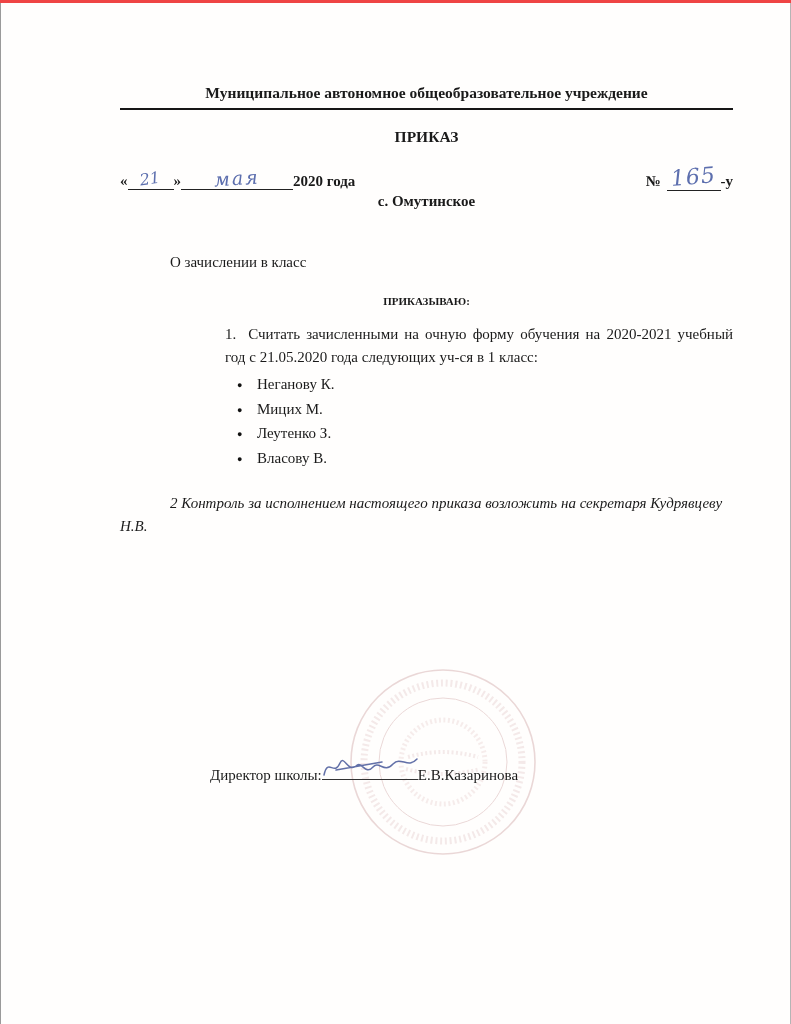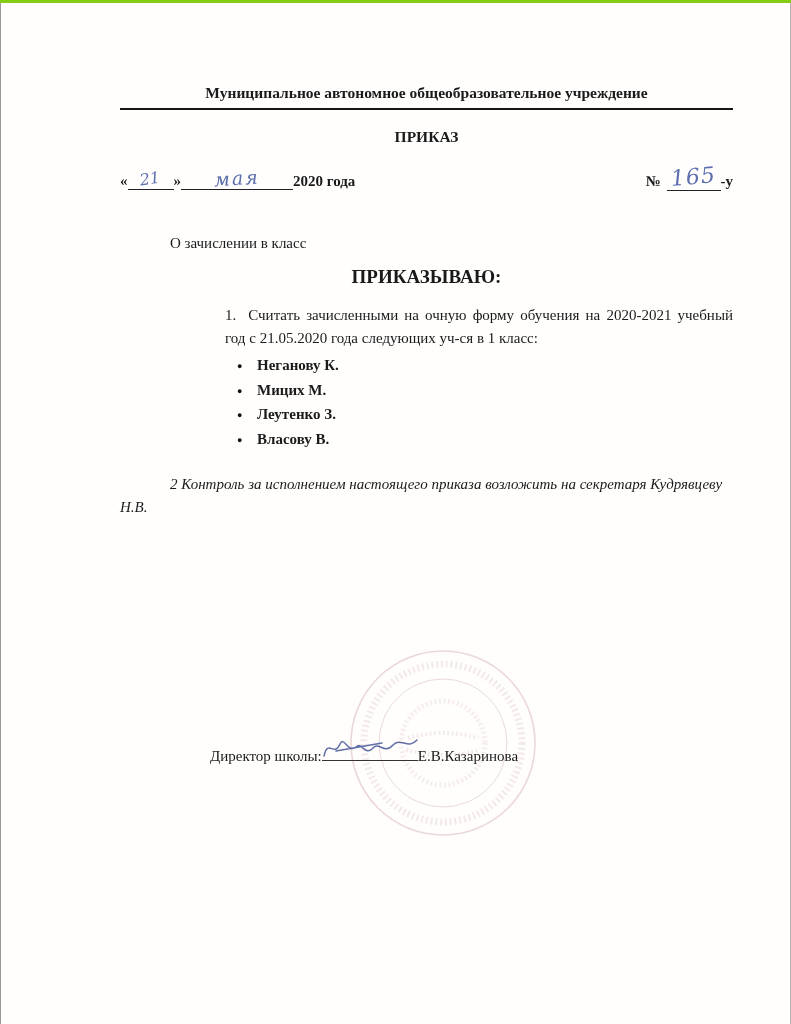--- a/index.html
+++ b/index.html
@@ -3,21 +3,21 @@
 <meta charset="utf-8">
 <style>
   html,body { margin:0; padding:0; background:#ffffff; }
   .page {
     position:relative;
     width:791px; height:1024px;
     background:#fffefd;
     font-family:"Liberation Serif", serif;
     font-size:15px; color:#1a1a1a;
     overflow:hidden;
-    border-top:3px solid #84cc16;
+    border-top:3px solid #ef4444;
     box-sizing:border-box;
   }
   .page::before {
     content:""; position:absolute; left:0; top:0; bottom:0; width:1px; background:#9a9a9a;
   }
   .page::after {
     content:""; position:absolute; right:0; top:0; bottom:0; width:1px; background:#b5b5b5;
   }
   .content { margin:0 58px 0 120px; position:relative; }
 
@@ -36,26 +36,26 @@
   .hand-month { font-size:19px; display:inline-block; transform:rotate(-4deg) translateY(-1px); letter-spacing:2px; }
   .hand-num { font-size:22px; display:inline-block; transform:rotate(-5deg) translateY(-2px); letter-spacing:1px; }
   .num-part { margin-right:6px; }
 
   .place-line { text-align:center; font-weight:bold; margin-top:2px; }
 
   .subject { margin-top:44px; text-indent:50px; }
 
   .preamble { margin-top:32px; text-indent:50px; text-align:justify; line-height:1.45; }
 
-  .resolution { margin-top:14px; text-align:center; font-weight:bold; font-size:19px; }
+  .resolution { margin-top:24px; text-align:center; font-weight:bold; font-size:11px; }
 
   .item1 { margin:16px 0 0 105px; text-align:justify; line-height:1.5; }
   .item1 .num { margin-right:12px; }
 
-  .students { list-style:none; margin:4px 0 4px 117px; padding:0;font-weight:bold; }
+  .students { list-style:none; margin:4px 0 4px 117px; padding:0; }
   .students li { position:relative; padding-left:20px; line-height:24.5px; }
   .students li::before { content:"●"; position:absolute; left:0; top:1px; font-size:9px; color:#111; }
 
   .item2 { margin-top:22px; text-indent:50px; line-height:1.5;font-style:italic; }
 
   .sign-section { position:relative; margin-top:190px; height:120px; }
   .stamp { position:absolute; left:226px; top:-62px; z-index:0; }
   .sign-row { position:relative; z-index:2; margin-left:90px; padding-top:38px; }
   .sign-blank { position:relative; display:inline-block; width:96px; border-bottom:1.3px solid #333; height:14px; vertical-align:baseline; }
   .sign-scribble { position:absolute; left:-4px; top:-16px; }
@@ -75,20 +75,21 @@
 
     <div class="date-row">
       <span>
         <span>«</span><span class="blank blank-day"><span class="hand hand-day">21</span></span><span>»</span><span class="blank blank-month"><span class="hand hand-month">мая</span></span><span>2020 года</span>
       </span>
       <span>
         <span class="num-part">№</span><span class="blank blank-num"><span class="hand hand-num">165</span></span><span>-у</span>
       </span>
     </div>
 
+    <div class="place-line">с. Омутинское</div>
 
     <div class="subject">О зачислении в класс</div>
 
 
     <div class="resolution">ПРИКАЗЫВАЮ:</div>
 
     <p class="item1"><span class="num">1.</span><span>Считать зачисленными  на очную  форму обучения на 2020-2021 учебный год  с 21.05.2020 года следующих уч-ся в 1 класс:</span></p>
 
     <ul class="students">
       <li>Неганову К.</li>

